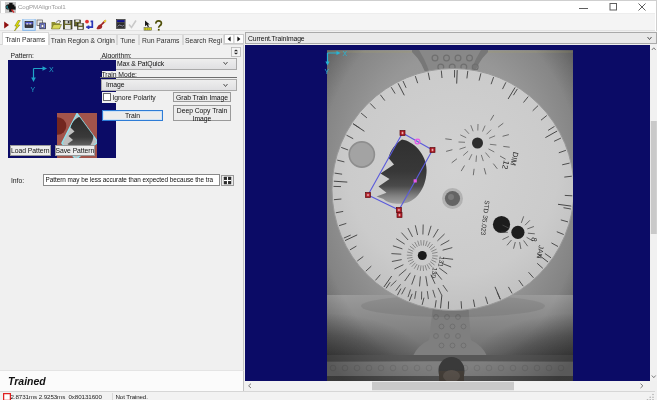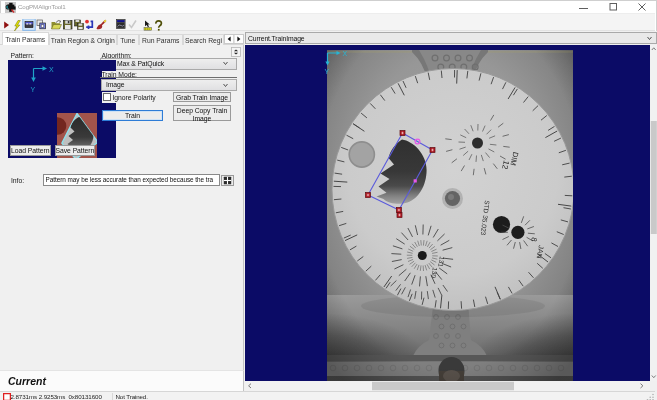--- a/index.html
+++ b/index.html
@@ -504,21 +504,21 @@
   </div>
   <div class="abs hsb">
     <svg class="abs" style="left:0;top:0" width="405" height="10" viewBox="0 0 405 10">
       <path d="M6,2.6 L3.6,4.8 L6,7" stroke="#7a7a7a" fill="none" stroke-width="1"></path>
       <rect x="127" y="0.8" width="142" height="8.4" fill="#c9c9c9"></rect>
       <path d="M395.5,2.6 L397.9,4.8 L395.5,7" stroke="#7a7a7a" fill="none" stroke-width="1"></path>
     </svg>
   </div>
 </div>
 <div class="abs trained">
-    <div class="lbl" style="left:8px;top:4.5px;font-size:10.5px;font-weight:bold;font-style:italic;color:#111;letter-spacing:0">Current</div>
+    <div class="lbl" style="left:8px;top:4.5px;font-size:10.5px;font-weight:bold;font-style:italic;color:#111;letter-spacing:0">Trained</div>
   </div>
 <div class="abs statusbar">
   <svg class="abs" style="left:2.5px;top:1.5px" width="8" height="8" viewBox="0 0 8 8">
 <rect x="0.6" y="0.6" width="6.8" height="6.8" fill="#fff" stroke="#e02020" stroke-width="1.3"></rect>
 </svg>
   <div class="sbtxt" style="left:10.5px;top:1px;letter-spacing:-0.08px">2.8731ms&nbsp;2.9253ms&nbsp;&nbsp;0x80131600</div>
   <div class="abs" style="left:112px;top:1px;width:1px;height:8px;background:#d8d8d8"></div>
   <div class="sbtxt" style="left:115.5px;top:1px;letter-spacing:-0.12px">Not Trained.</div>
   <svg class="abs" style="left:646px;top:1px" width="9" height="8" viewBox="0 0 9 8">
 <circle cx="7" cy="1.5" r="0.8" fill="#b0b0b0"></circle>

